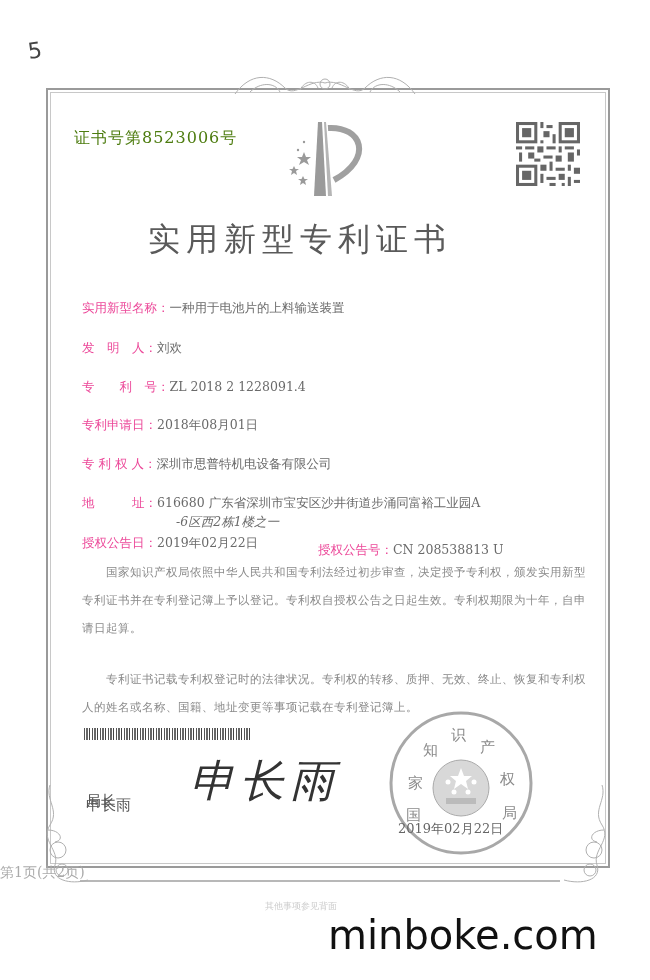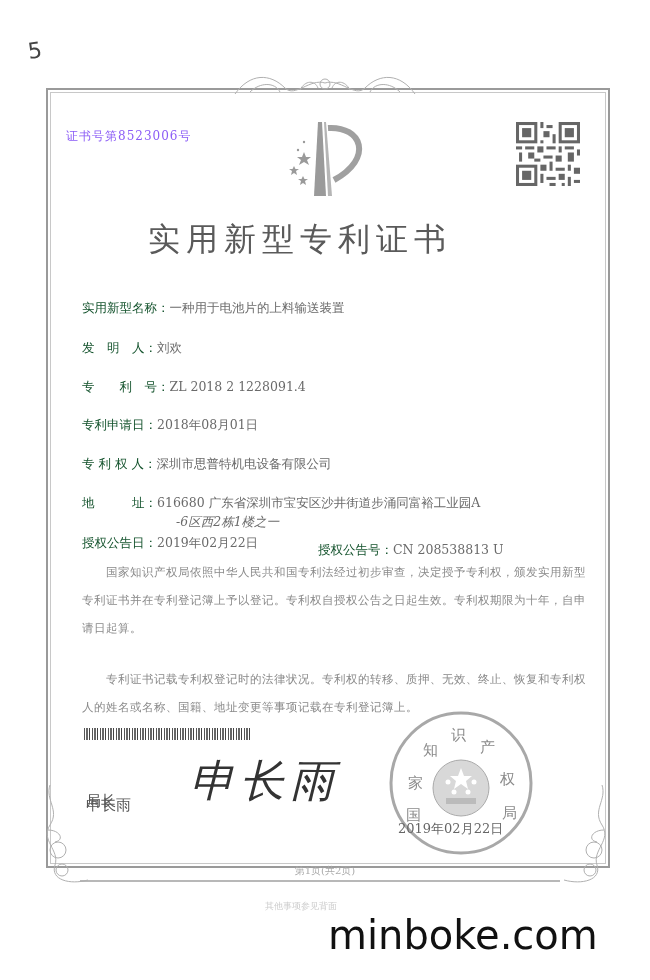--- a/index.html
+++ b/index.html
@@ -3,34 +3,34 @@
 <meta charset="utf-8">
 <style>
   html, body { margin:0; padding:0; }
   body { width:650px; height:980px; background:#ffffff; position:relative; overflow:hidden;
          font-family:"DejaVu Serif", "Liberation Serif", serif; color:#555; }
   .abs { position:absolute; }
   .handmark { left:28px; top:38px; font-size:22px; color:#444; font-family:"DejaVu Sans", sans-serif; transform:rotate(-8deg); }
   .frame { left:46px; top:88px; width:560px; height:776px; border:2px solid #9a9a9a; box-shadow: inset 0 0 0 2px #fff, inset 0 0 0 3px #c8c8c8; }
   .ornament-top { left:230px; top:68px; width:190px; height:34px; }
   .corner { width:50px; height:110px; }
-  .cert-no { left:66px; top:128px; font-size:12px; color:#8b5cf6; letter-spacing:1px; }
+  .cert-no { left:74px; top:128px; font-size:16px; color:#4d7c0f; letter-spacing:1px; }
   .logo { left:282px; top:118px; width:90px; height:82px; }
   .qr { left:516px; top:122px; width:64px; height:64px; }
   .title { left:0; width:600px; top:218px; text-align:center; font-size:32px; letter-spacing:6px; color:#5a5a5a; font-family:"DejaVu Sans", sans-serif; }
   .field { left:82px; font-size:12.5px; color:#6a6a6a; white-space:nowrap; }
-  .field .lbl { color:#14532d; }
+  .field .lbl { color:#ec4899; }
   .para { left:82px; width:510px; font-size:11.5px; line-height:28px; color:#8a8a8a; letter-spacing:0.5px; }
   .barcode { left:84px; top:728px; width:168px; height:12px;
              background: repeating-linear-gradient(90deg,#555 0 1px,#fff 1px 2px,#666 2px 4px,#fff 4px 5px,#444 5px 6px,#fff 6px 8px); }
   .sig-lbl { left:86px; font-size:15px; color:#555; font-family:"DejaVu Sans", sans-serif; }
   .signature { left:190px; top:752px; font-size:44px; color:#333; font-style:italic; font-family:"DejaVu Serif", serif; letter-spacing:6px; }
   .seal { left:388px; top:710px; width:146px; height:146px; }
   .seal-date { left:398px; top:820px; font-size:13px; color:#666; }
-  .page-no { left:0; width:650px; top:864px; text-align:center; font-size:10px; color:#aaa; }
+  .page-no { left:0; width:650px; top:864px; text-align:left; font-size:14px; color:#aaa; }
   .footer-faint { left:0; width:602px; top:900px; text-align:center; font-size:9px; color:#ccc; }
   .watermark { left:328px; top:912px; font-size:40px; color:#111; font-family:"DejaVu Sans", sans-serif; }
   .bottom-rule { left:80px; top:880px; width:480px; height:2px; background:#b8b8b8; }
 </style>
 </head>
 <body>
 
 <div class="abs handmark">5</div>
 
 <div class="abs frame"></div>

